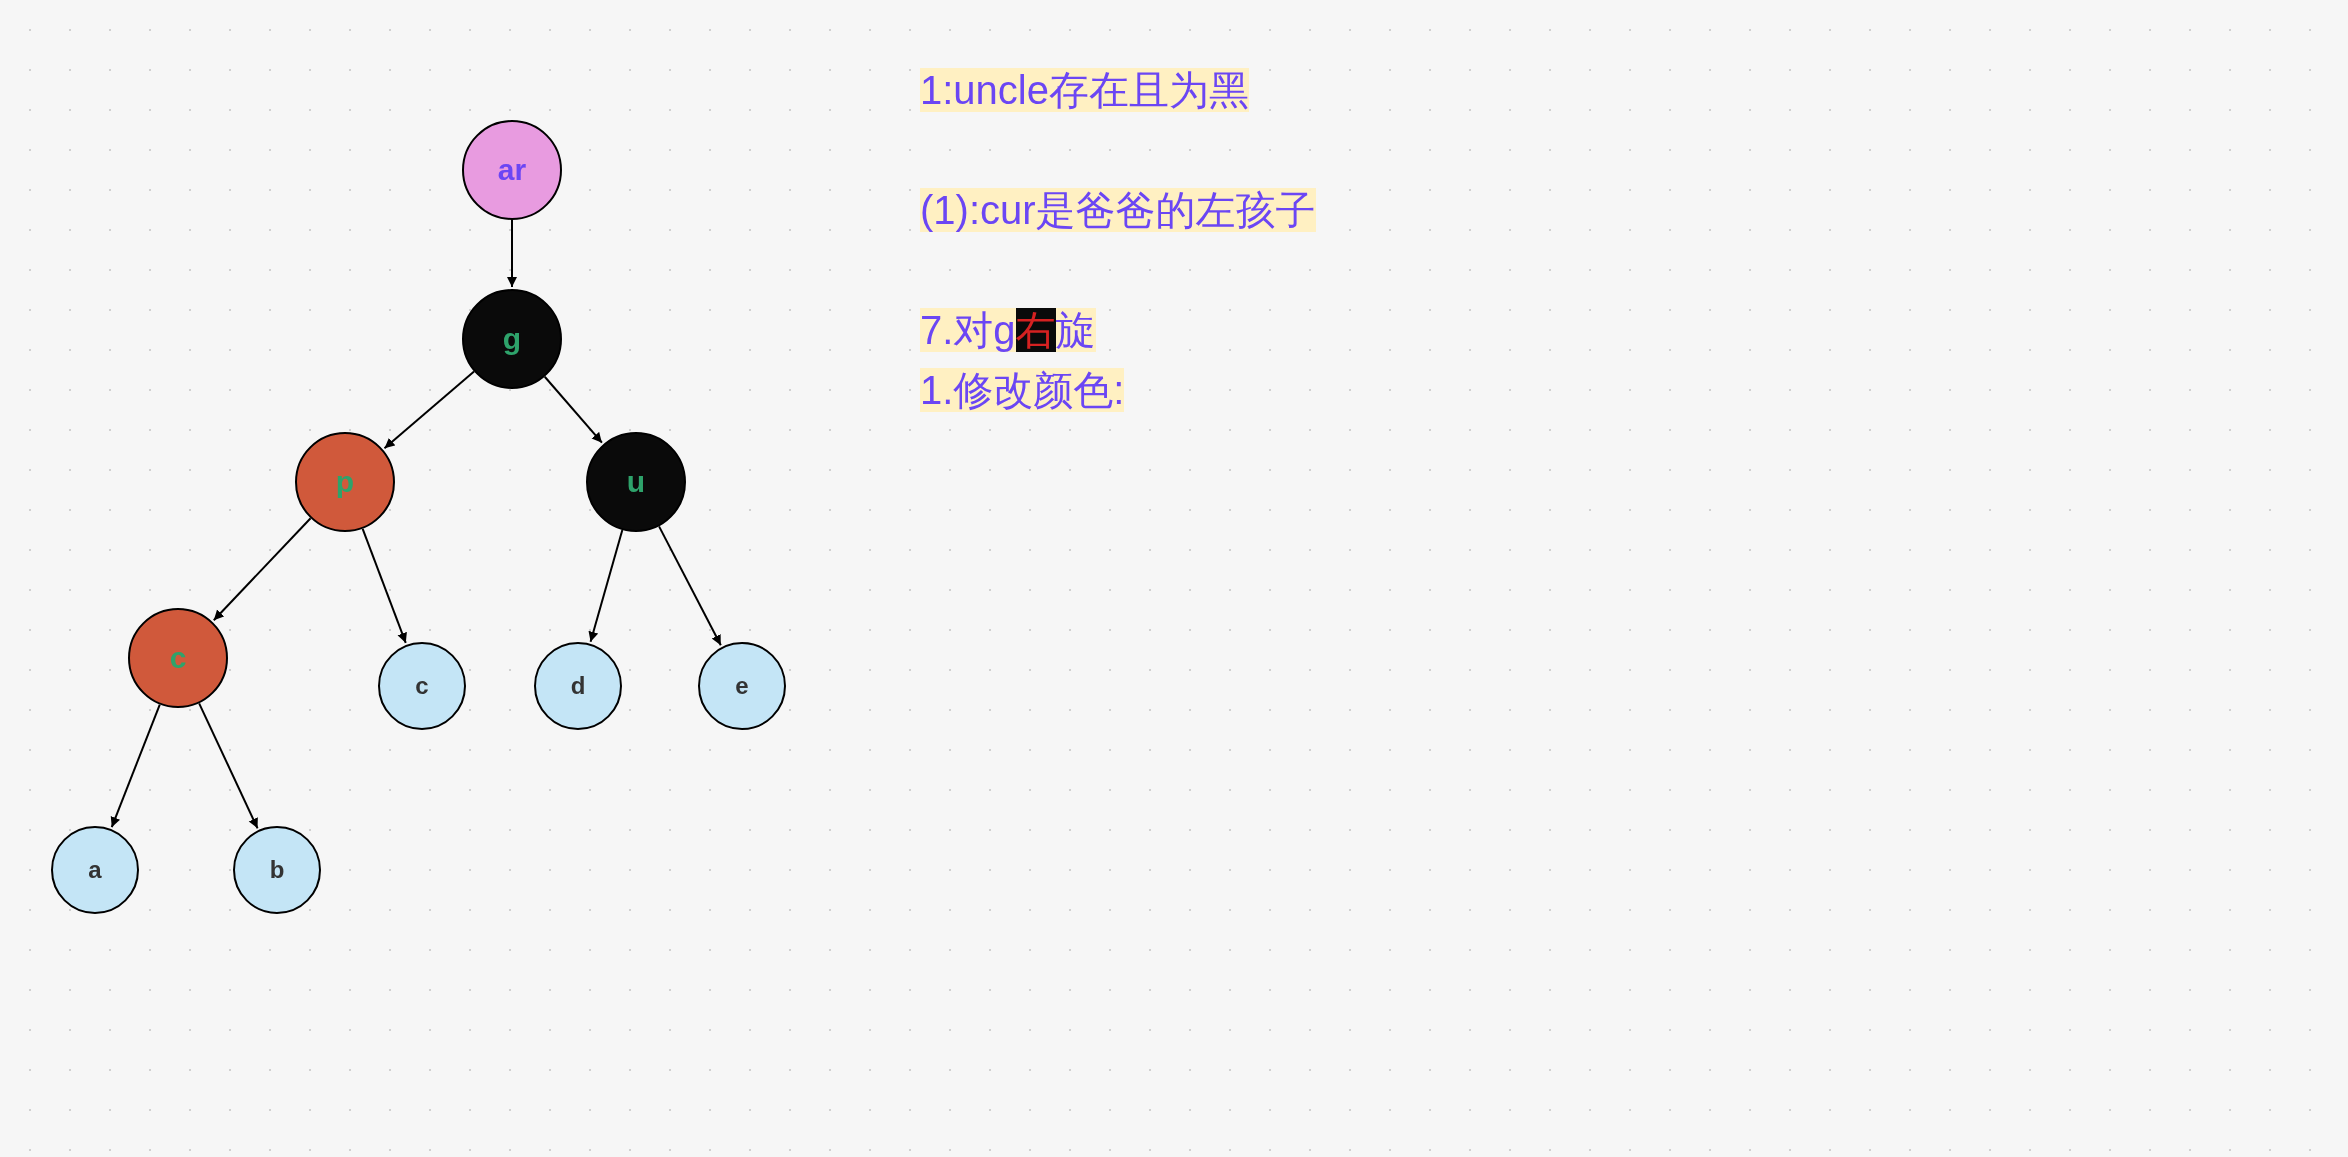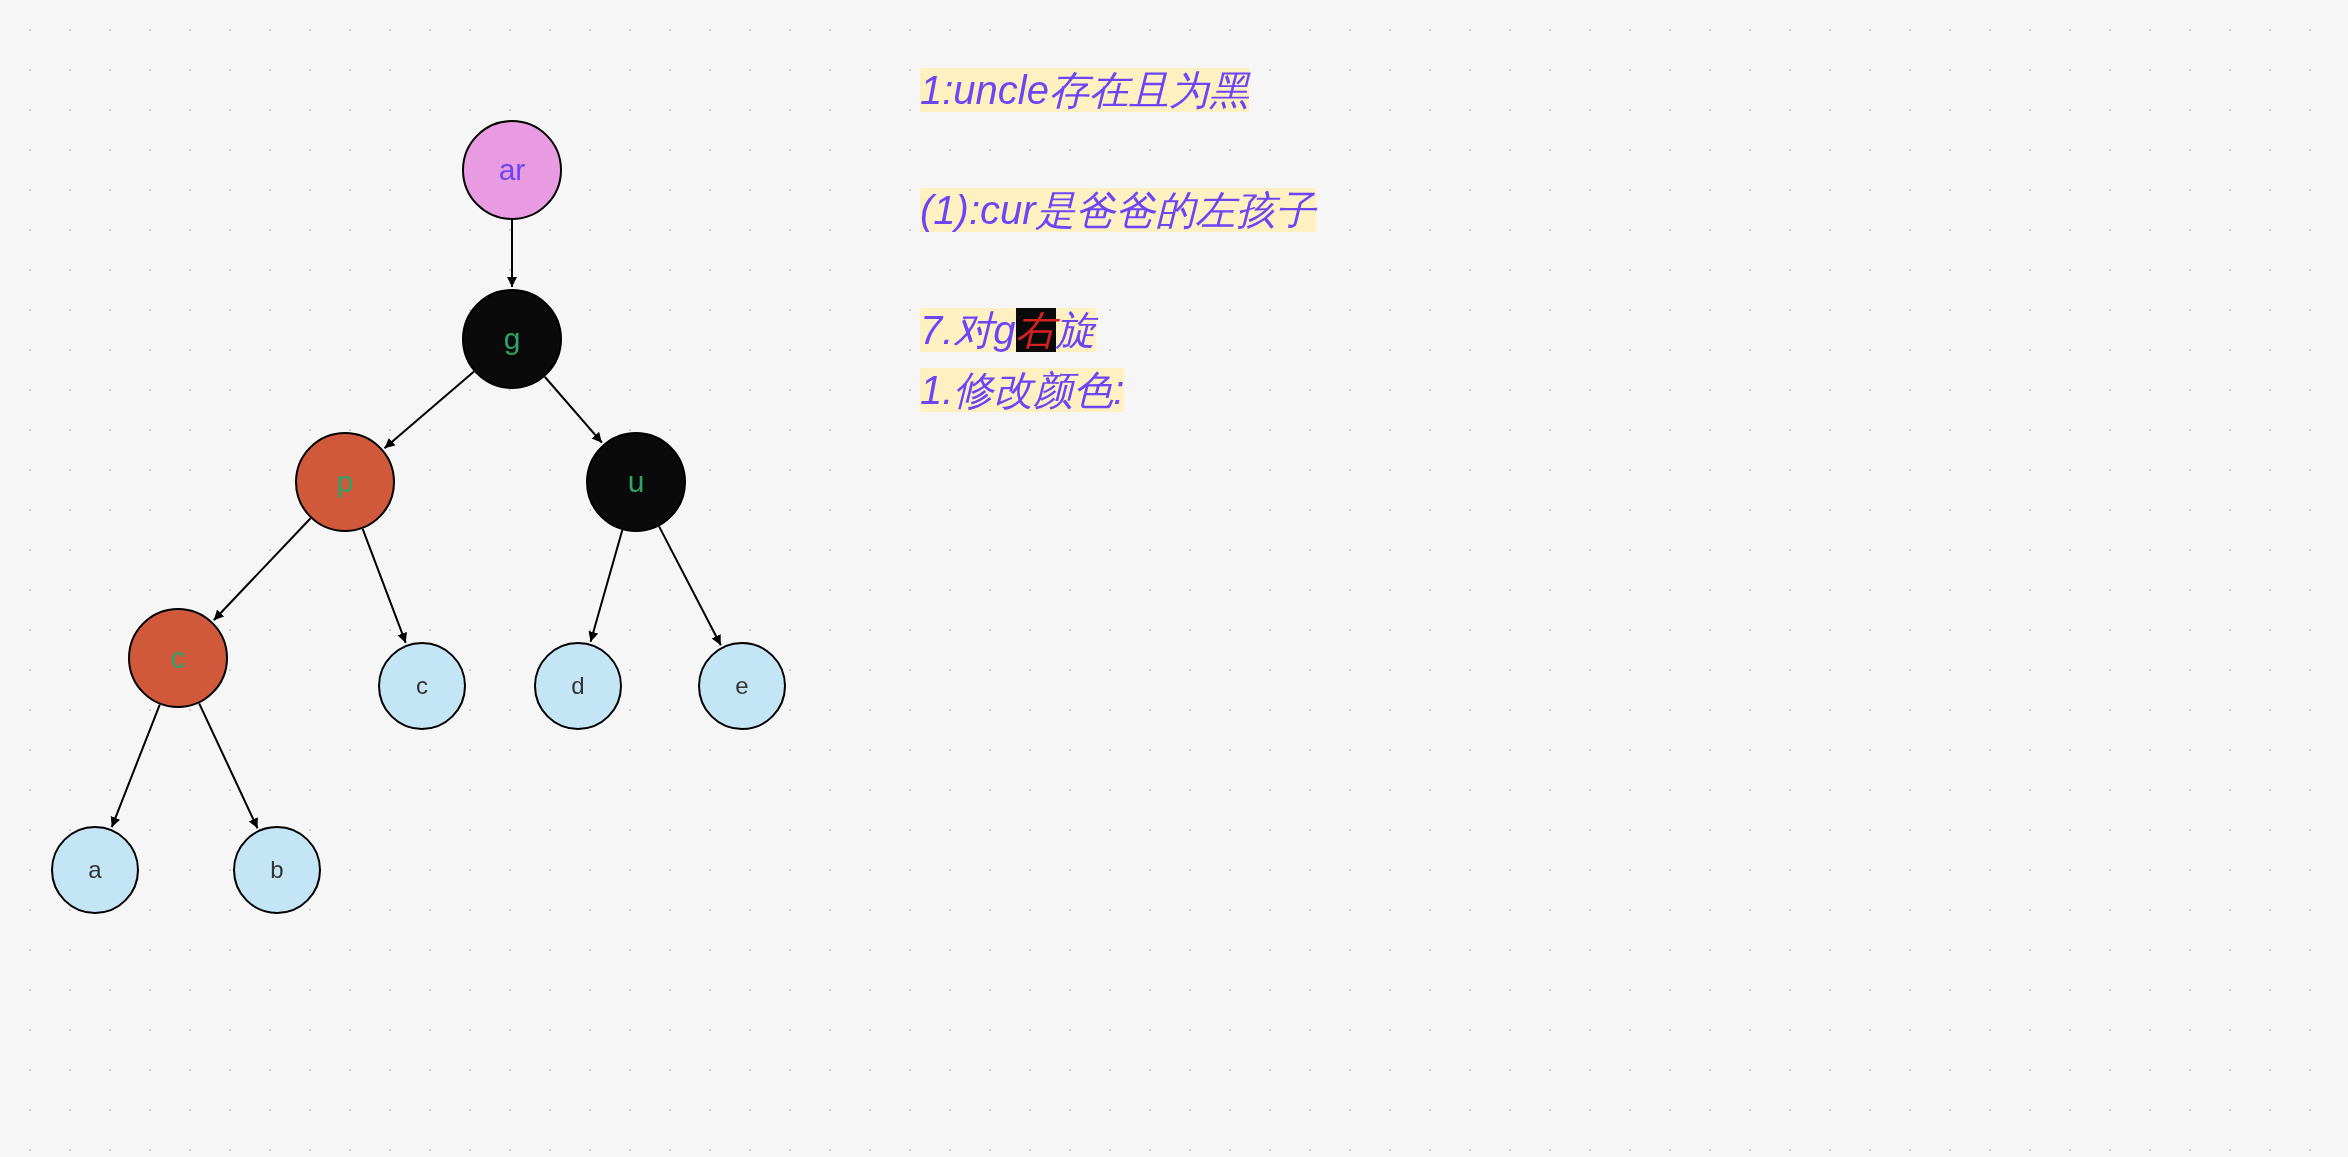--- a/index.html
+++ b/index.html
@@ -15,33 +15,32 @@
     overflow: hidden;
   }
   .canvas { position: absolute; left: 0; top: 0; width: 2348px; height: 1157px; }
   .node {
     position: absolute;
     border-radius: 50%;
     border: 2px solid #ef4444;
     display: flex;
     align-items: center;
     justify-content: center;
-    font-weight: 400;
+    font-weight: 700;
   }
   .edge line { stroke: #000; stroke-width: 2; }
   .textblock {
     position: absolute;
     font-size: 40px;
     line-height: 1.5;
     color: #6b46f4;
   }
   .highlight {
     background: #fff0c2;
     display: inline;
-    font-style: italic;
   }
   .hl-dark {
     background: #0a0a0a;
     color: #d52121;
   }
 </style>
 </head>
 <body>
 
 <div class="canvas">

